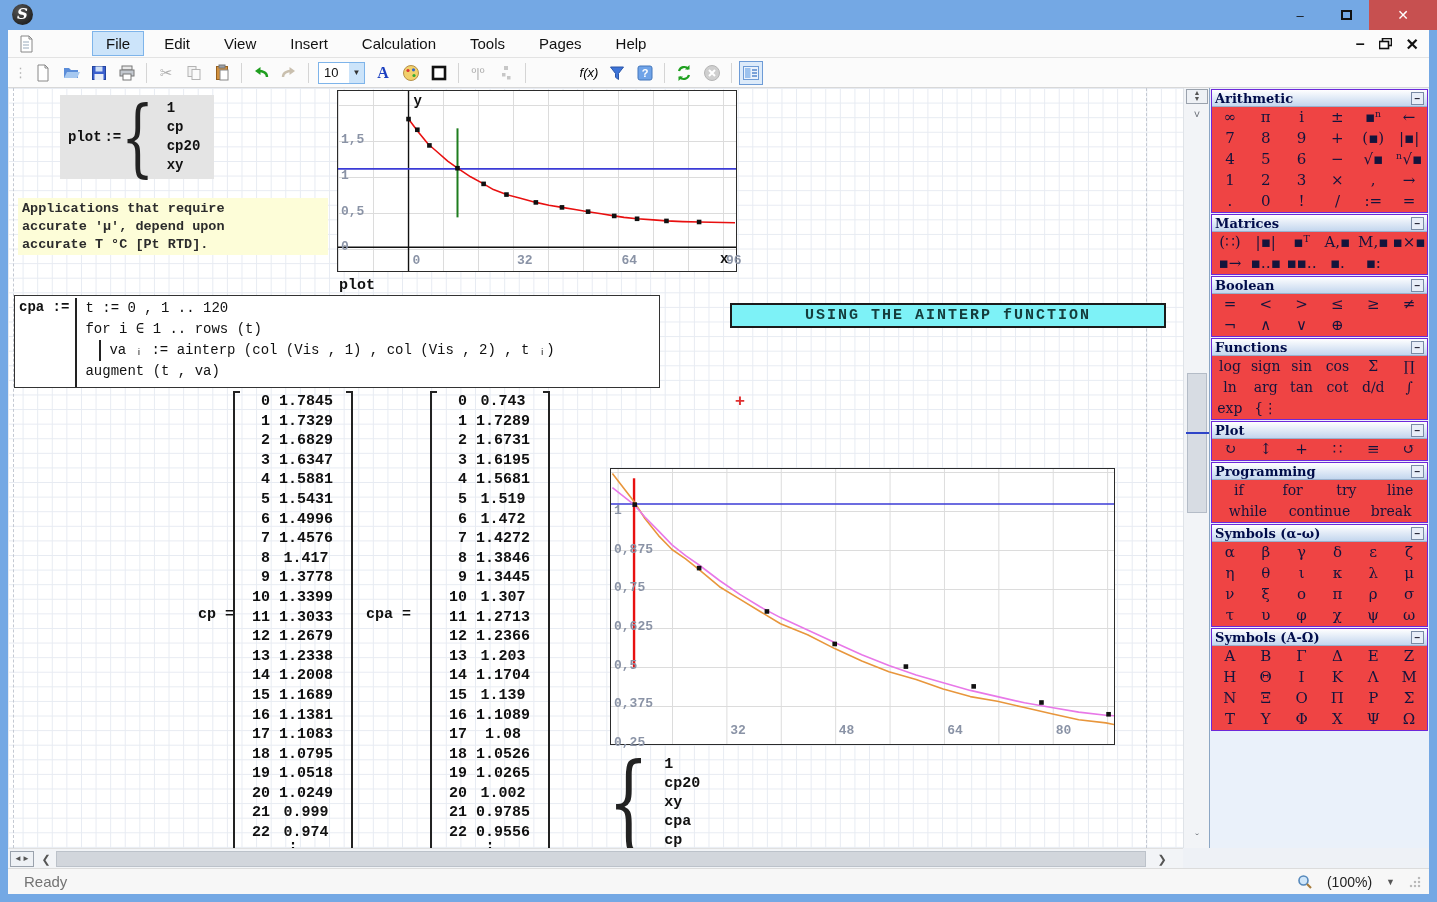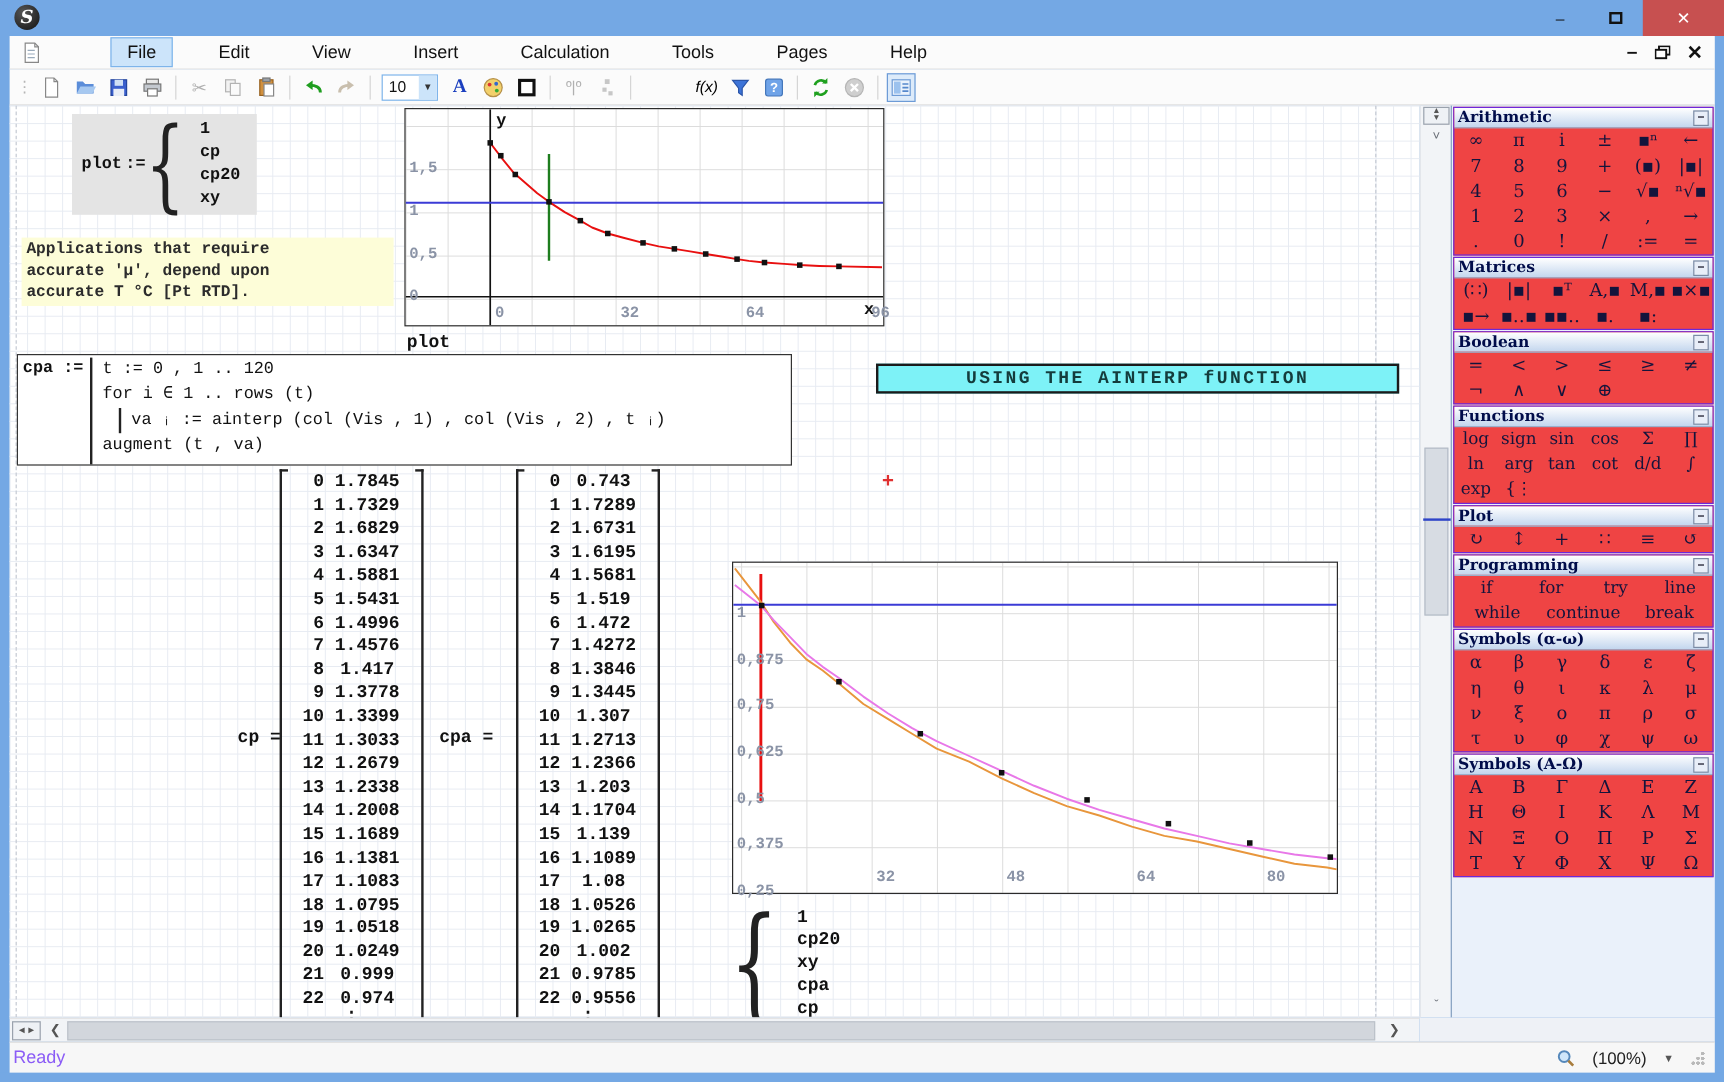--- a/index.html
+++ b/index.html
@@ -11,21 +11,21 @@
   #app-logo{position:absolute;left:12px;top:4px;width:21px;height:21px;border-radius:50%;background:radial-gradient(circle at 35% 30%,#555,#111);color:#fff;font:italic bold 15px "DejaVu Serif",serif;text-align:center;line-height:21px;}
   #title-text{position:absolute;left:0;right:0;text-align:center;font-size:15px;color:#141414;}
   #caption-buttons{position:absolute;right:0;top:0;height:30px;display:flex;align-items:stretch;}
   .cap-btn{width:46px;display:flex;align-items:center;justify-content:center;color:#111;font-size:13px;}
   #btn-close{width:68px;background:#c75050;color:#fff;font-size:14px;}
   #btn-max .boxglyph{width:11px;height:10px;border:2px solid #111;}
 
   
   #menubar{position:absolute;left:8px;top:30px;width:1421px;height:28px;background:#fbfbfb;border-bottom:1px solid #e3e3e3;display:flex;align-items:center;}
   #doc-icon{margin-left:10px;}
-  #menu-items{display:flex;margin-left:58px;gap:24px;}
+  #menu-items{display:flex;margin-left:58px;gap:6px;}
   .menu-item{padding:3px 13px;font-size:15px;color:#111;border:1px solid transparent;}
   .menu-item.active{background:#cce4fa;border:1px solid #7eb4ea;}
   #child-controls{position:absolute;right:10px;top:0;height:28px;display:flex;align-items:center;gap:14px;color:#111;font-weight:bold;}
 
   
   #toolbar{position:absolute;left:8px;top:58px;width:1421px;height:30px;background:#fbfbfb;border-bottom:1px solid #d8d8d8;display:flex;align-items:center;gap:4px;padding-left:4px;}
   .tb-grip{color:#b5b5b5;font-size:13px;letter-spacing:-2px;margin:0 2px;}
   .tb-btn{width:24px;height:24px;display:flex;align-items:center;justify-content:center;}
   .tb-sep{width:1px;height:20px;background:#d5d5d5;margin:0 3px;}
   .tb-text{font-size:13px;}
@@ -102,21 +102,21 @@
   
   #hscroll{position:absolute;left:8px;top:848px;width:1175px;height:20px;background:#f2f4f7;border-top:1px solid #e0e0e0;}
   #hsplit{position:absolute;left:2px;top:2px;width:24px;height:16px;border:1px solid #9aa2ad;background:#eef1f5;font-size:8px;text-align:center;line-height:14px;color:#555;}
   #hleft{position:absolute;left:30px;top:2px;width:16px;height:16px;color:#555;font-size:11px;text-align:center;line-height:16px;}
   #hthumb{position:absolute;left:48px;top:2px;width:1090px;height:16px;background:#d2d6dc;border:1px solid #bcc2ca;}
   #hright{position:absolute;left:1146px;top:2px;width:16px;height:16px;color:#555;font-size:11px;text-align:center;line-height:16px;}
   #corner{position:absolute;left:1183px;top:848px;width:246px;height:20px;background:#eef1f6;}
 
   
   #statusbar{position:absolute;left:8px;top:868px;width:1421px;height:26px;background:#f7f7f7;border-top:1px solid #dcdcdc;display:flex;align-items:center;}
-  #status-ready{margin-left:3px;font-size:15px;color:#8b5cf6;}
+  #status-ready{margin-left:16px;font-size:15px;color:#737373;}
   #status-right{position:absolute;right:8px;display:flex;align-items:center;gap:14px;font-size:14px;color:#222;}
   #resize-grip{width:12px;height:12px;background:
     radial-gradient(circle at 2px 10px,#b9b9b9 1.4px,transparent 1.6px),
     radial-gradient(circle at 6px 10px,#b9b9b9 1.4px,transparent 1.6px),
     radial-gradient(circle at 10px 10px,#b9b9b9 1.4px,transparent 1.6px),
     radial-gradient(circle at 6px 6px,#b9b9b9 1.4px,transparent 1.6px),
     radial-gradient(circle at 10px 6px,#b9b9b9 1.4px,transparent 1.6px),
     radial-gradient(circle at 10px 2px,#b9b9b9 1.4px,transparent 1.6px);}
   #bottom-border{position:absolute;left:0;top:894px;width:1437px;height:8px;background:#74a8e4;}
 </style>

